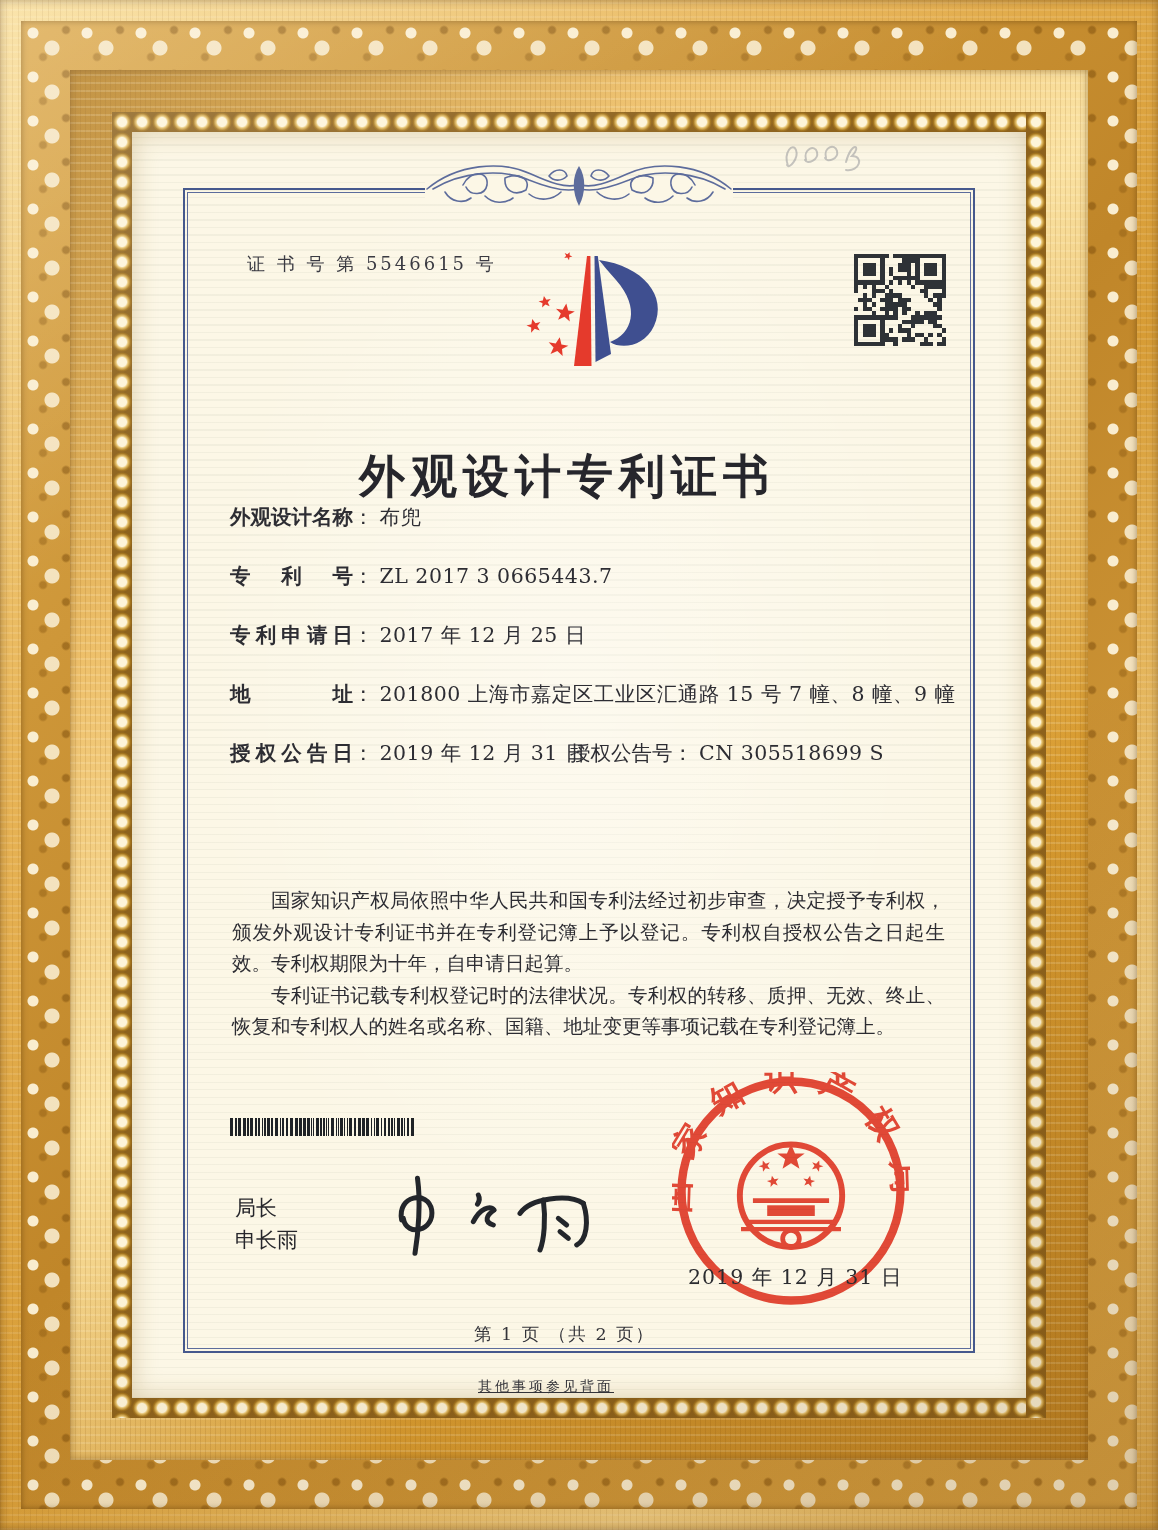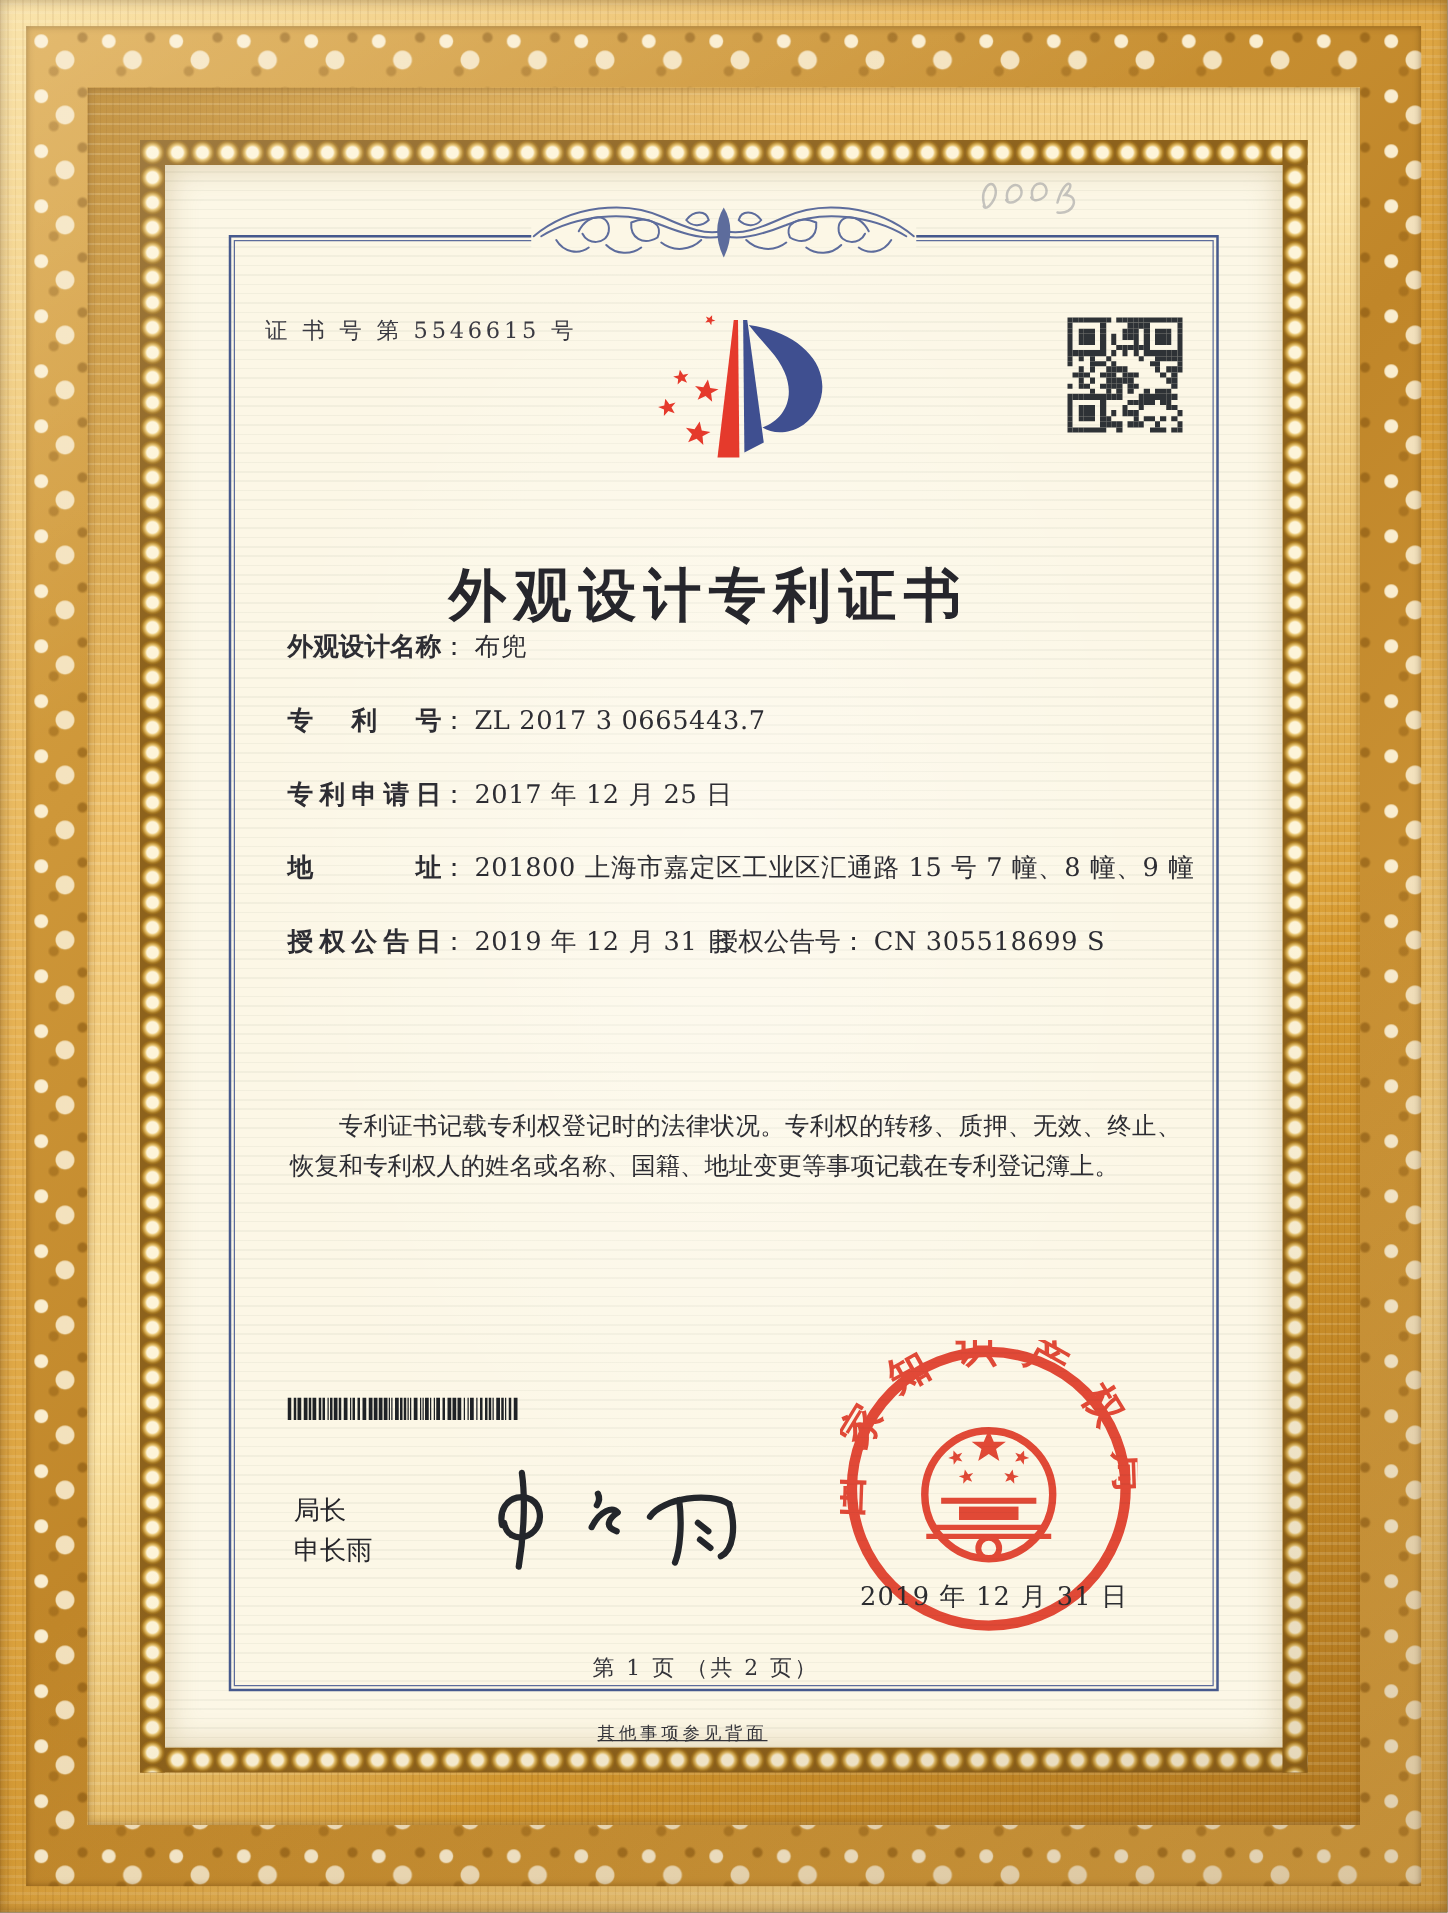--- a/index.html
+++ b/index.html
@@ -50,21 +50,21 @@
       repeating-linear-gradient(0deg, rgba(142,152,132,.09) 0 1.2px, rgba(0,0,0,0) 1.2px 7.5px);
     box-shadow: inset 0 0 26px rgba(145,105,30,.30);
     color:#2d2d33;
   }
   .inner-border { position:absolute; left:51px; right:51px; top:56px; bottom:45px;
     border:2.5px solid #46598d; }
   .inner-border::before { content:""; position:absolute; inset:2px; border:1px solid #5c6c9c; }
 
   .ornament { position:absolute; left:277px; top:20px; }
 
-  .cert-no { position:absolute; left:80px; top:120px; font-size:18px; letter-spacing:3px; color:#3a3a42; }
+  .cert-no { position:absolute; left:115px; top:120px; font-size:18px; letter-spacing:3px; color:#3a3a42; }
 
   .logo { position:absolute; left:366px; top:102px; }
   .qr { position:absolute; left:722px; top:122px; width:92px; height:92px;
     display:grid; grid-template-columns:repeat(21,1fr); grid-template-rows:repeat(21,1fr); }
   .qr i { display:block; }
   .qr i.d { background:#2e3236; }
 
   .title { position:absolute; left:0; top:266px; width:100%; margin-left:-12px; text-align:center;
     font-size:46px; font-weight:bold; letter-spacing:6px; color:#26262c;margin-top:48px; }
 
@@ -614,20 +614,21 @@
         </div>
         <div class="frow">
           <span class="flabel">授权公告日</span><span class="fcolon">：</span><span class="fvalue">2019 年 12 月 31 日</span>
           <span class="grant-pair">
             <span>授权公告号</span><span class="fcolon">：</span><span class="fvalue">CN 305518699 S</span>
           </span>
         </div>
       </div>
 
       <div class="paras">
+        <p>国家知识产权局依照中华人民共和国专利法经过初步审查，决定授予专利权，颁发外观设计专利证书并在专利登记簿上予以登记。专利权自授权公告之日起生效。专利权期限为十年，自申请日起算。</p>
         <p>专利证书记载专利权登记时的法律状况。专利权的转移、质押、无效、终止、恢复和专利权人的姓名或名称、国籍、地址变更等事项记载在专利登记簿上。</p>
       </div>
 
       <div class="barcode"><span style="width: 3px; margin-right: 2px;"></span><span style="width: 2px; margin-right: 1px;"></span><span style="width: 3px; margin-right: 2px;"></span><span style="width: 3px; margin-right: 1px;"></span><span style="width: 2px; margin-right: 1px;"></span><span style="width: 3px; margin-right: 2px;"></span><span style="width: 2px; margin-right: 1px;"></span><span style="width: 2px; margin-right: 2px;"></span><span style="width: 1px; margin-right: 1px;"></span><span style="width: 2px; margin-right: 1px;"></span><span style="width: 3px; margin-right: 1px;"></span><span style="width: 2px; margin-right: 2px;"></span><span style="width: 3px; margin-right: 2px;"></span><span style="width: 1px; margin-right: 1px;"></span><span style="width: 2px; margin-right: 2px;"></span><span style="width: 2px; margin-right: 2px;"></span><span style="width: 3px; margin-right: 2px;"></span><span style="width: 3px; margin-right: 1px;"></span><span style="width: 3px; margin-right: 1px;"></span><span style="width: 3px; margin-right: 1px;"></span><span style="width: 3px; margin-right: 1px;"></span><span style="width: 1px; margin-right: 1px;"></span><span style="width: 1px; margin-right: 2px;"></span><span style="width: 3px; margin-right: 1px;"></span><span style="width: 2px; margin-right: 1px;"></span><span style="width: 2px; margin-right: 1px;"></span><span style="width: 1px; margin-right: 1px;"></span><span style="width: 1px; margin-right: 2px;"></span><span style="width: 3px; margin-right: 2px;"></span><span style="width: 1px; margin-right: 1px;"></span><span style="width: 1px; margin-right: 1px;"></span><span style="width: 3px; margin-right: 1px;"></span><span style="width: 1px; margin-right: 2px;"></span><span style="width: 1px; margin-right: 1px;"></span><span style="width: 3px; margin-right: 2px;"></span><span style="width: 2px; margin-right: 2px;"></span><span style="width: 3px; margin-right: 1px;"></span><span style="width: 3px; margin-right: 1px;"></span><span style="width: 3px; margin-right: 2px;"></span><span style="width: 1px; margin-right: 2px;"></span><span style="width: 1px; margin-right: 1px;"></span><span style="width: 3px; margin-right: 2px;"></span><span style="width: 1px; margin-right: 2px;"></span><span style="width: 2px; margin-right: 2px;"></span><span style="width: 2px; margin-right: 1px;"></span><span style="width: 2px; margin-right: 1px;"></span><span style="width: 1px; margin-right: 2px;"></span><span style="width: 3px; margin-right: 1px;"></span><span style="width: 2px; margin-right: 1px;"></span><span style="width: 1px; margin-right: 2px;"></span><span style="width: 2px; margin-right: 2px;"></span><span style="width: 3px; margin-right: 2px;"></span></div>
 
       <div class="commissioner">
         <div>局长</div>
         <div>申长雨</div>
       </div>
 

